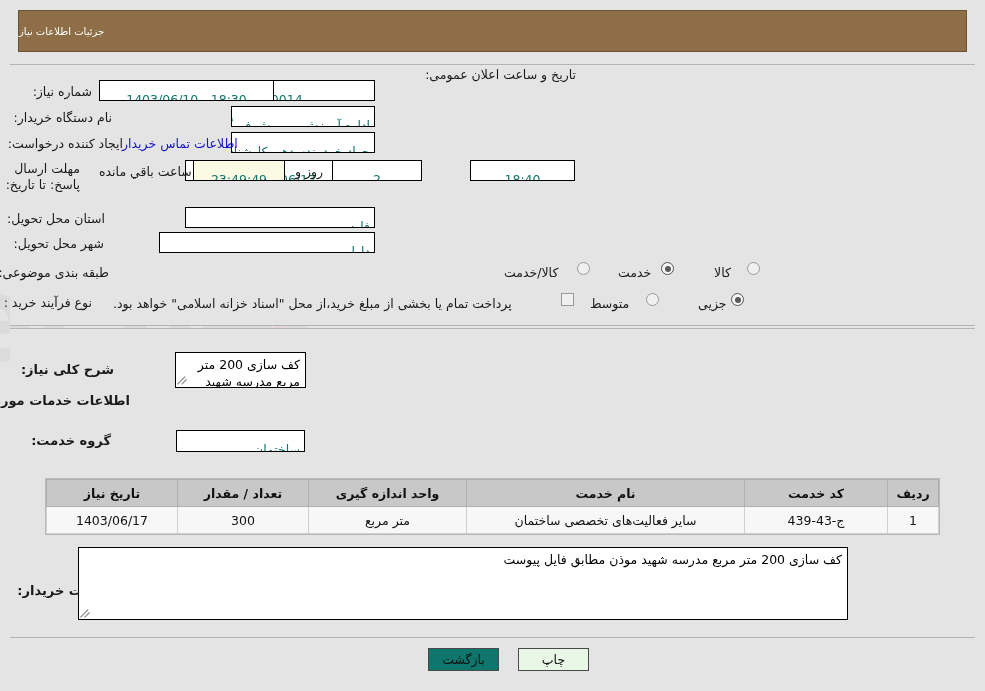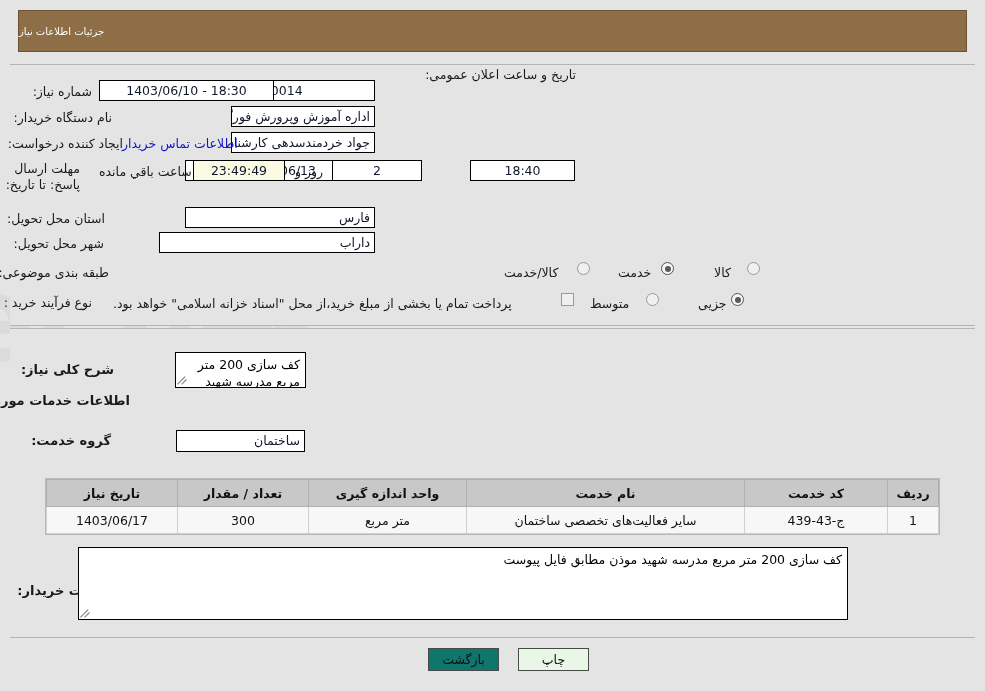--- a/index.html
+++ b/index.html
@@ -74,22 +74,22 @@
   .lbl.bold  { font-weight: bold; }
 
   
   .tbox {
     position: absolute;
     background: #ffffff;
     border: 1px solid #000000;
     box-sizing: border-box;
     font-family: "DejaVu Sans", "Liberation Sans", sans-serif;
     font-size: 12.5px;
-    color: #0f172a;
-    padding: 0 4px;
+    color: #0f766e;
+    padding: 9px 4px;
     height: 21px;
     line-height: 19px;
     z-index: 3;
     overflow: hidden;
     white-space: nowrap;
   }
   .tbox.center { text-align: center; }
   .tbox.rtlstart { text-align: right; }
   .tbox.yellow { background: #fbfbe4; }
 

